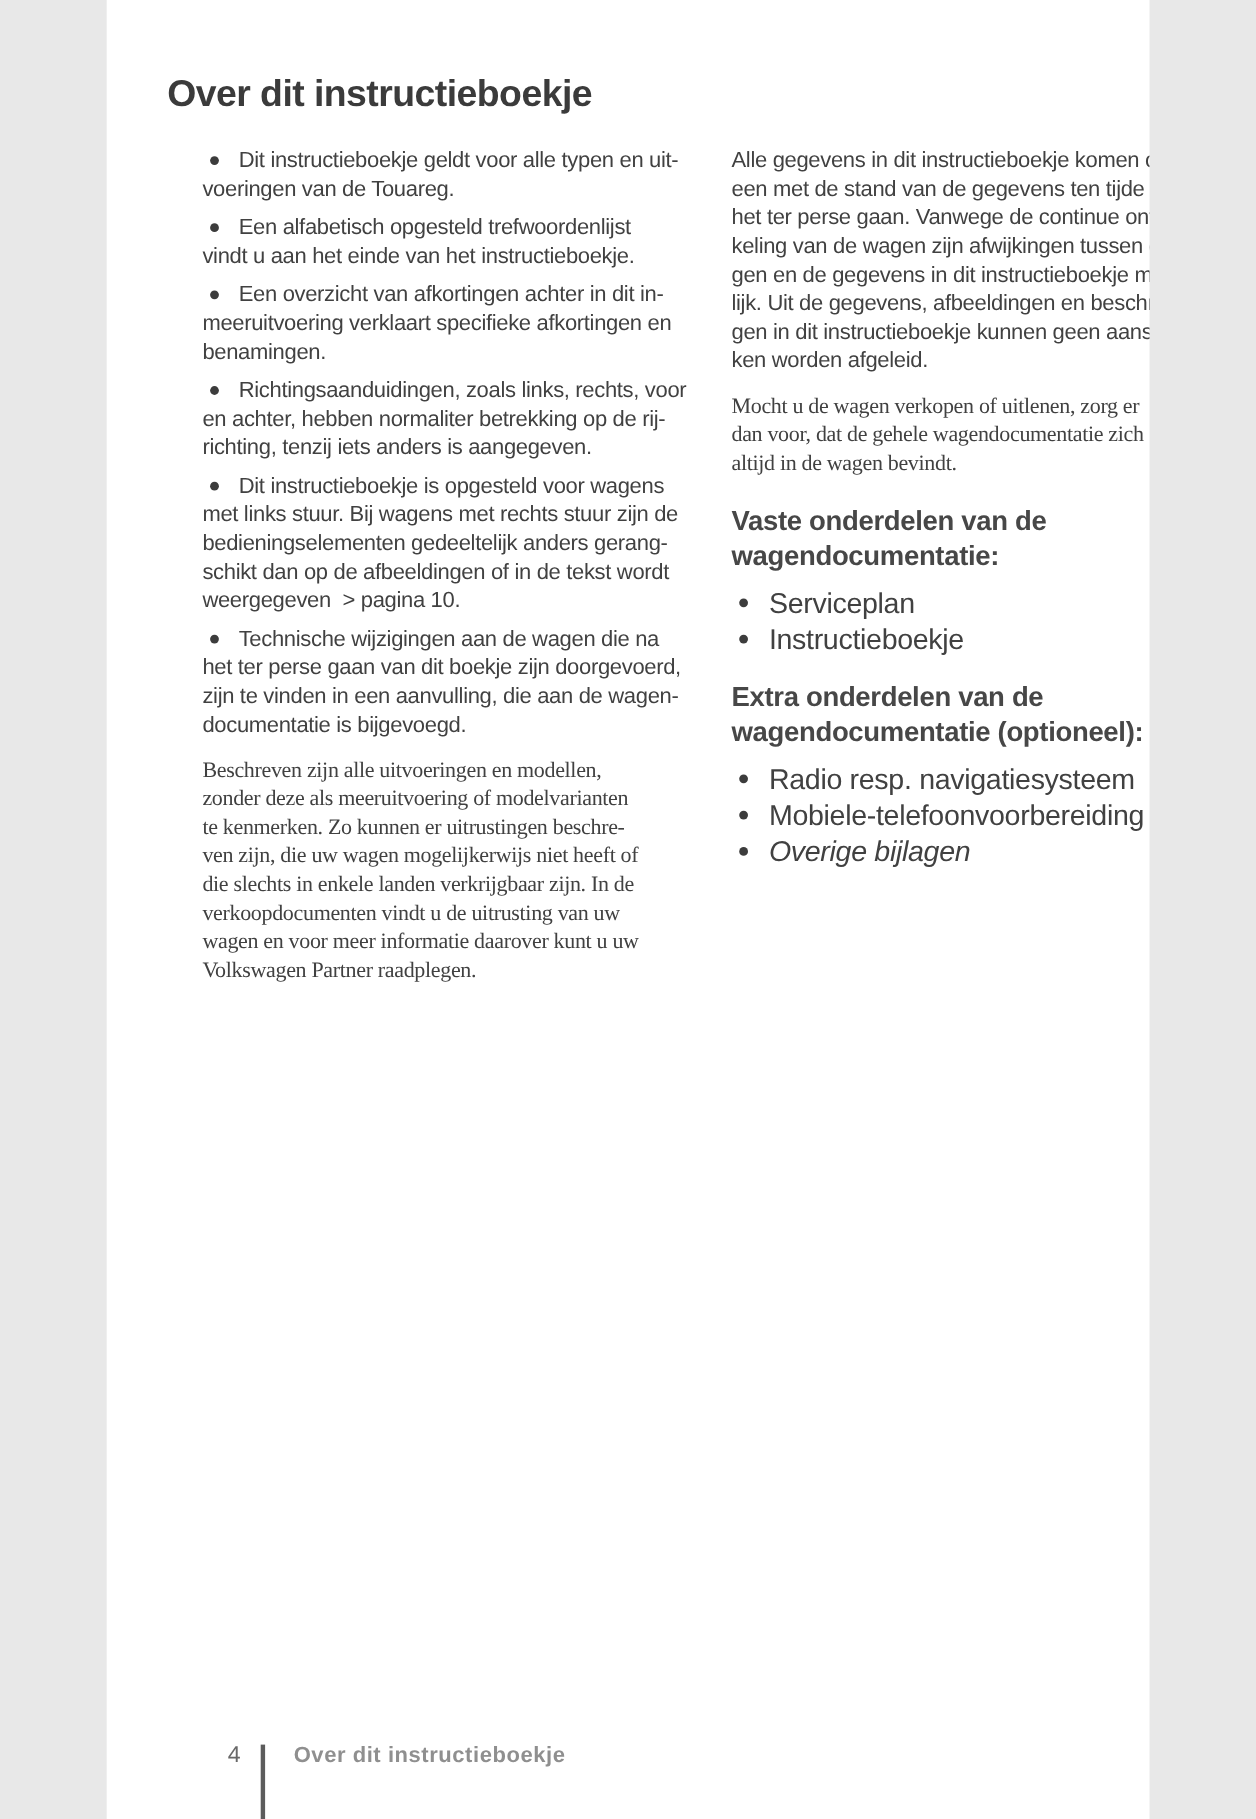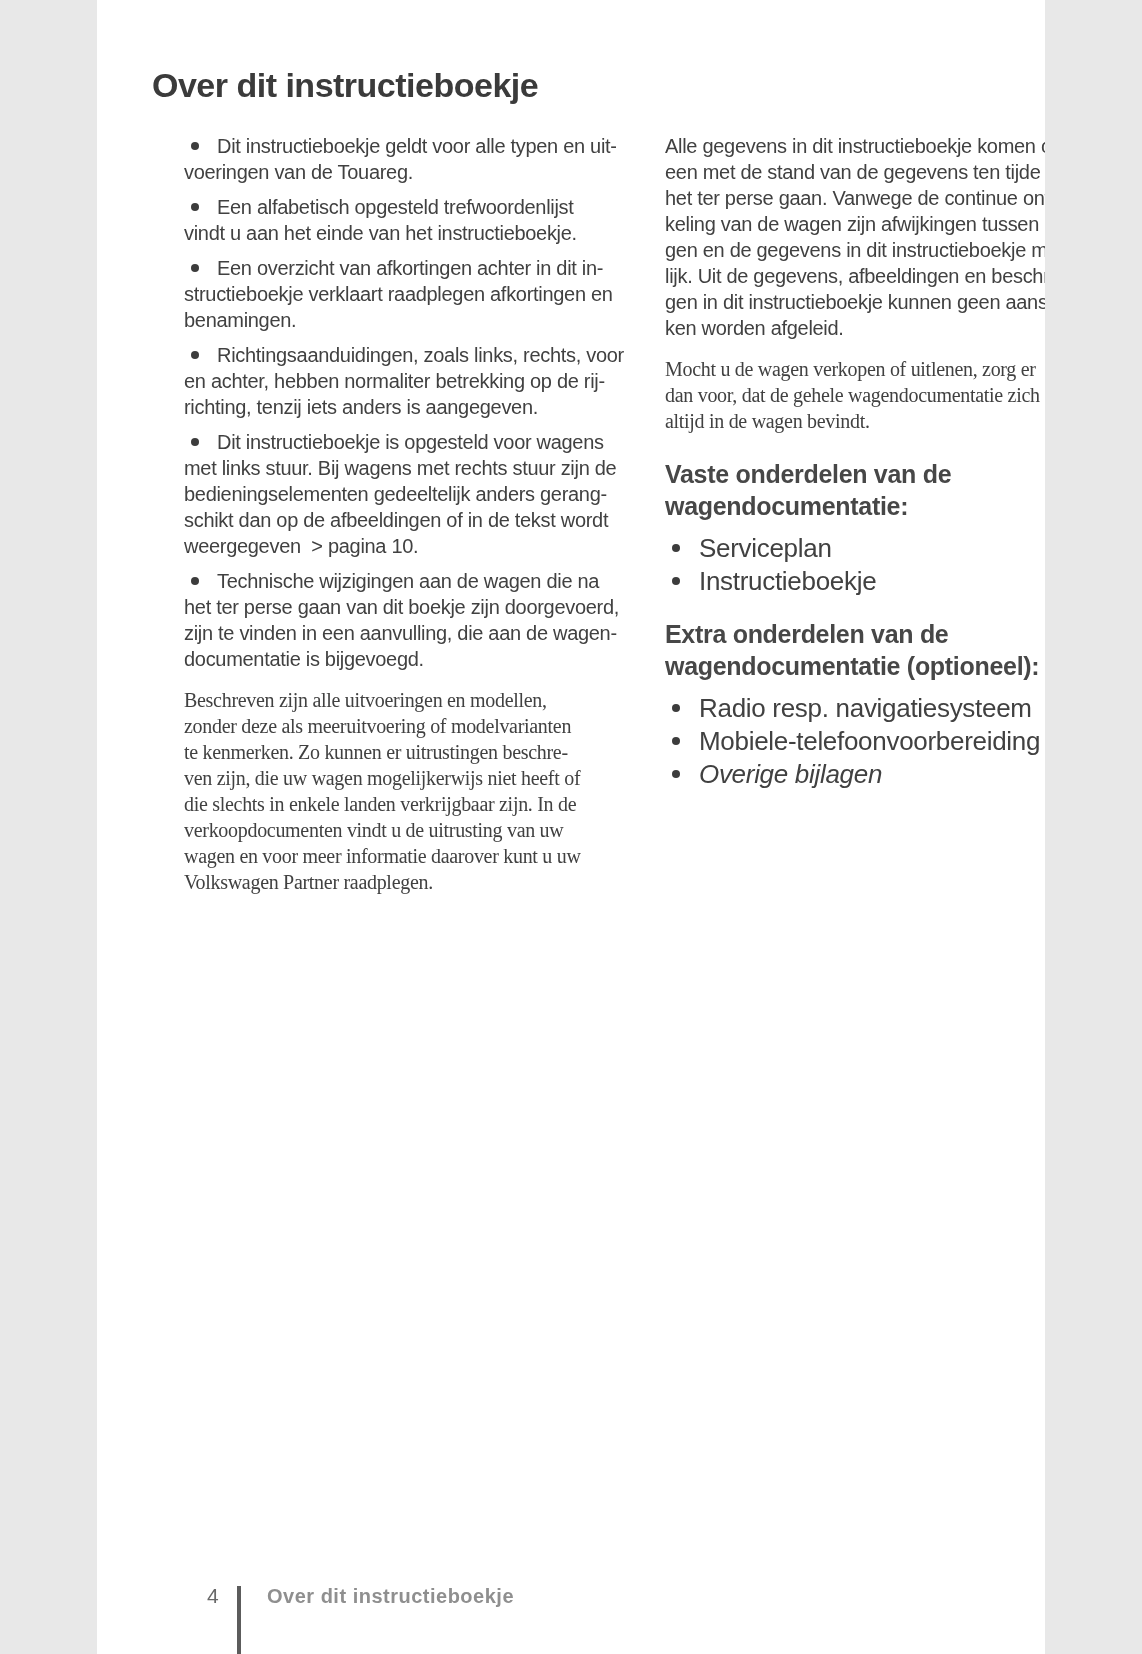--- a/index.html
+++ b/index.html
@@ -89,21 +89,21 @@
 voeringen van de Touareg.</p>
     </div>
     <div class="bullet-item">
       <span class="dot"></span>
       <p class="body-text">Een alfabetisch opgesteld trefwoordenlijst
 vindt u aan het einde van het instructieboekje.</p>
     </div>
     <div class="bullet-item">
       <span class="dot"></span>
       <p class="body-text">Een overzicht van afkortingen achter in dit in-
-structieboekje verklaart raadplegen afkortingen en
+meeruitvoering verklaart specifieke afkortingen en
 benamingen.</p>
     </div>
     <div class="bullet-item">
       <span class="dot"></span>
       <p class="body-text">Richtingsaanduidingen, zoals links, rechts, voor
 en achter, hebben normaliter betrekking op de rij-
 richting, tenzij iets anders is aangegeven.</p>
     </div>
     <div class="bullet-item">
       <span class="dot"></span>

